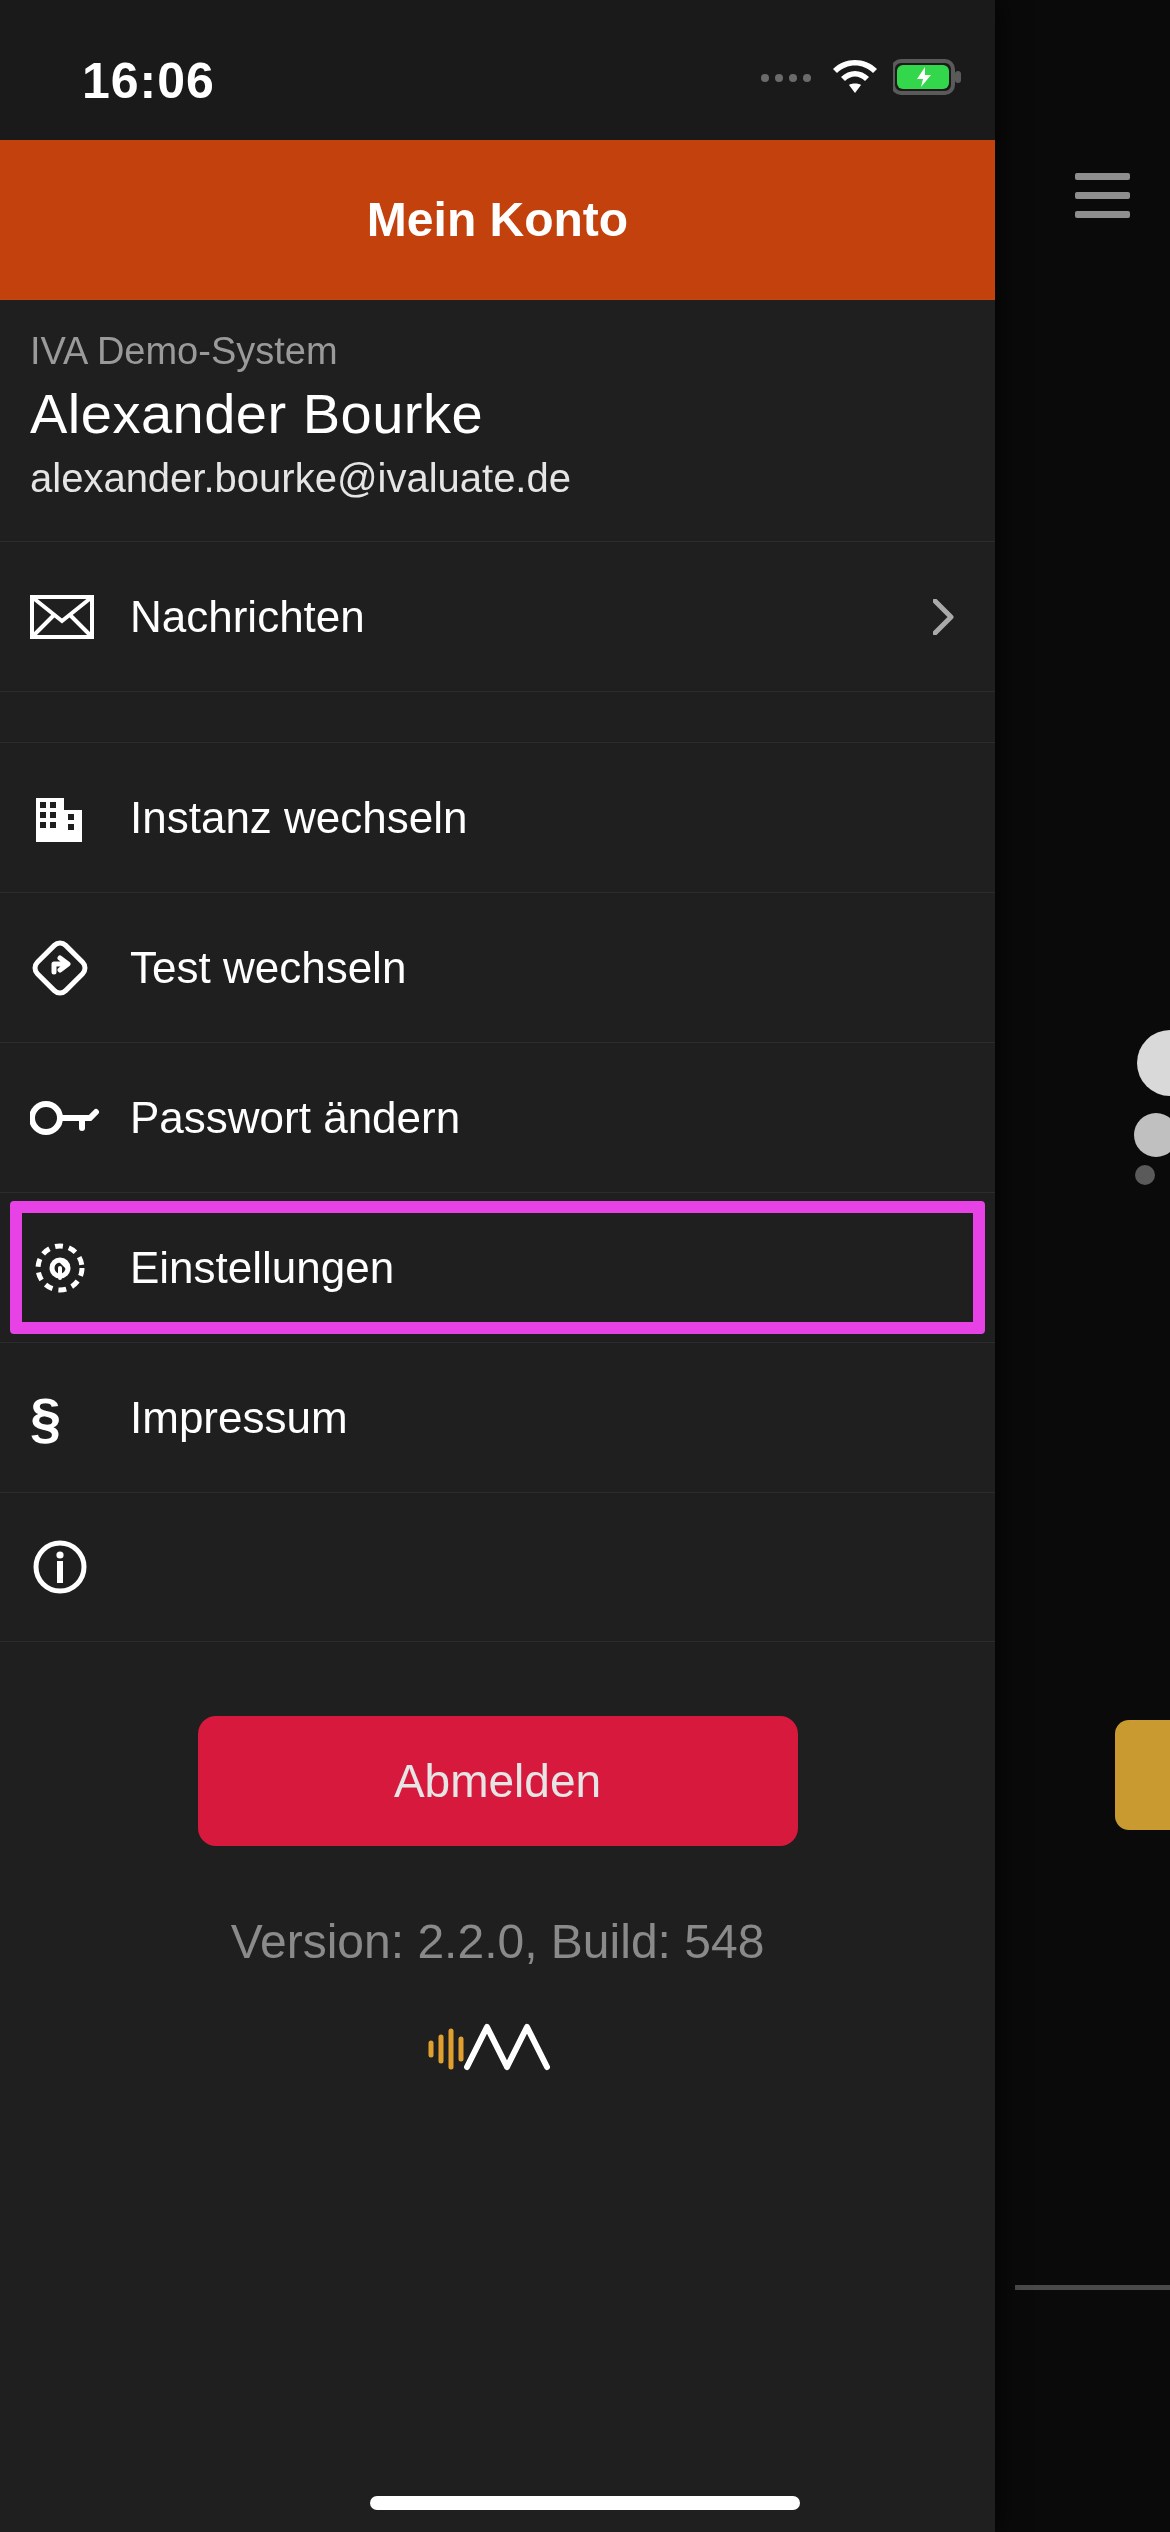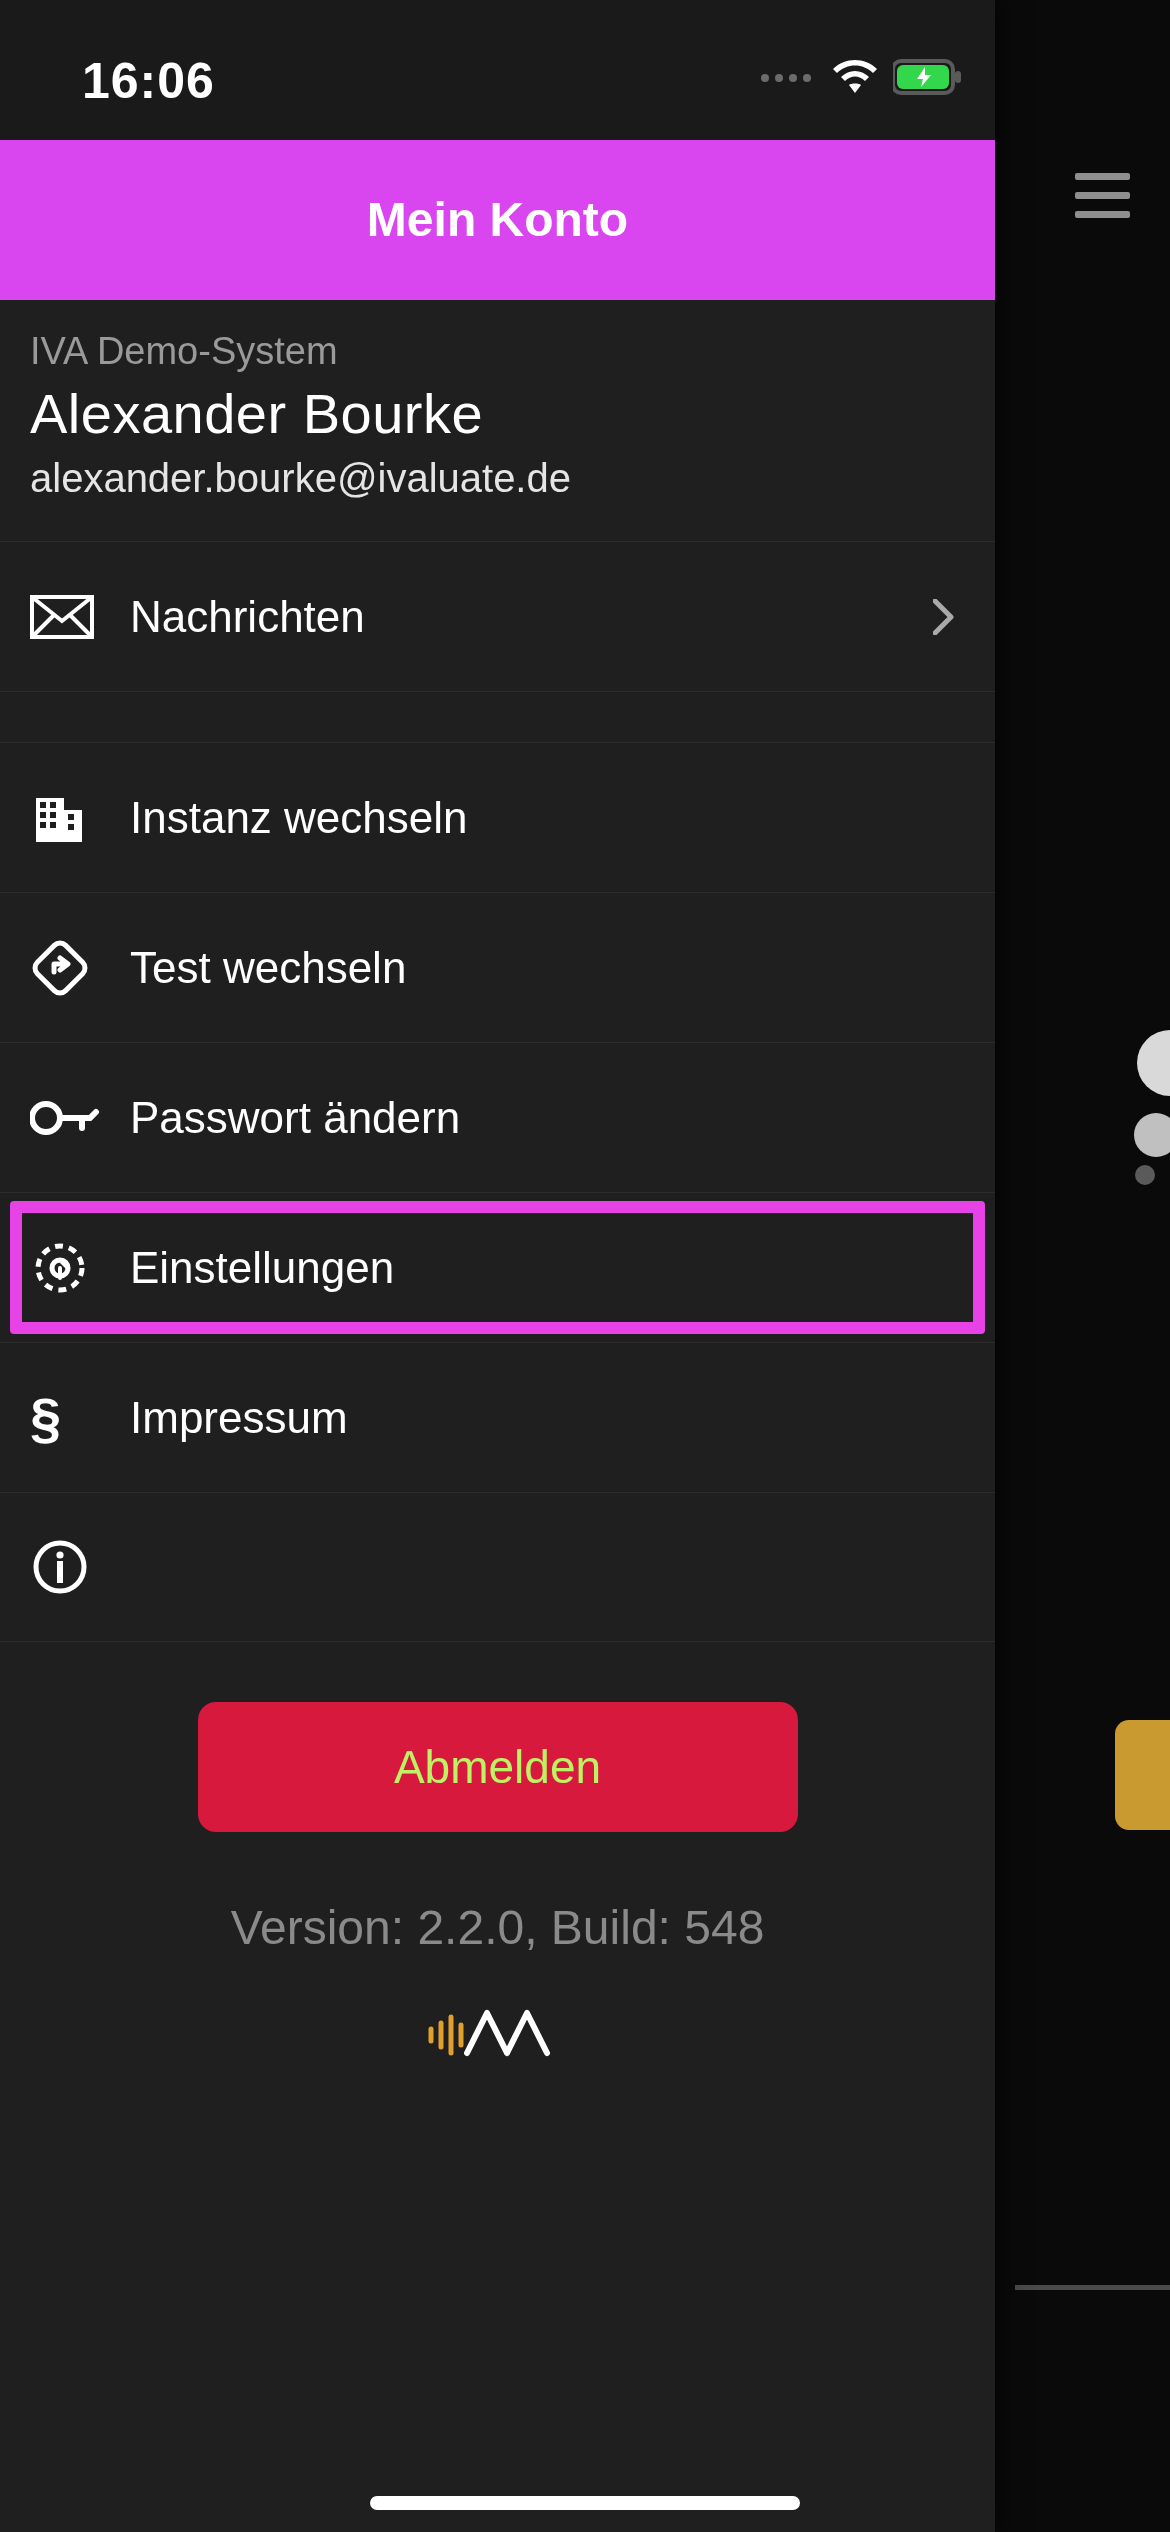--- a/index.html
+++ b/index.html
@@ -21,42 +21,42 @@
 
   
   .status { position: relative; height: 140px; background: #1a1a1a; }
   .status .time { position: absolute; left: 82px; top: 52px; font-size: 50px; font-weight: 700; letter-spacing: 1px; }
   .status .clusters { position: absolute; right: 30px; top: 58px; display: flex; align-items: center; gap: 14px; }
   .status .dots span { display: inline-block; width: 8px; height: 8px; border-radius: 50%; background: #6b6b6b; margin-right: 6px; }
   .status .wifi { width: 48px; height: 38px; }
   .status .batt { width: 72px; height: 36px; }
 
   
-  .header { height: 160px; display: flex; align-items: center; justify-content: center; background: #d946ef; border-bottom: 1px solid rgba(255,255,255,0.03); }
+  .header { height: 160px; display: flex; align-items: center; justify-content: center; background: #c2410c; border-bottom: 1px solid rgba(255,255,255,0.03); }
   .header .title { font-size: 48px; font-weight: 700; }
 
   
   .account { padding: 30px 32px 40px 30px; }
   .account .system { color: #9a9a9a; font-size: 38px; margin-bottom: 8px; }
   .account .name { font-size: 56px; font-weight: 400; letter-spacing: 0.5px; }
   .account .email { font-size: 40px; color: #e5e5e5; margin-top: 10px; }
 
   
   .row { position: relative; display: flex; align-items: center; height: 150px; padding: 0 30px; border-top: 1px solid #2c2c2c; }
   .row:last-of-type { border-bottom: 1px solid #2c2c2c; }
   .row .icon { width: 100px; display: flex; align-items: center; justify-content: flex-start; }
   .row .label { font-size: 44px; font-weight: 400; }
   .row .chev { position: absolute; right: 40px; }
   .gap { height: 50px; }
 
   .highlight { position: absolute; left: 10px; right: 10px; top: 8px; bottom: 8px; border: 12px solid #e642e6; border-radius: 4px; pointer-events: none; }
 
   
   .logout-wrap { display: flex; justify-content: center; padding-top: 60px; }
-  .logout { width: 600px; height: 130px; background: #d7193e; border: none; border-radius: 18px; color: #bef264; font-size: 46px; font-weight: 500; }
+  .logout { width: 600px; height: 130px; background: #d7193e; border: none; border-radius: 18px; color: #e5e5e5; font-size: 46px; font-weight: 500; margin-top: 14px; }
 
   
   .version { text-align: center; color: #8a8a8a; font-size: 48px; margin-top: 68px; }
   .logo-wrap { display: flex; justify-content: center; margin-top: 50px; }
 
   
   .home { position: absolute; bottom: 22px; left: 50%; transform: translateX(-50%); width: 430px; height: 14px; background: #fff; border-radius: 10px; }
 
   svg { display: block; }
 </style>

